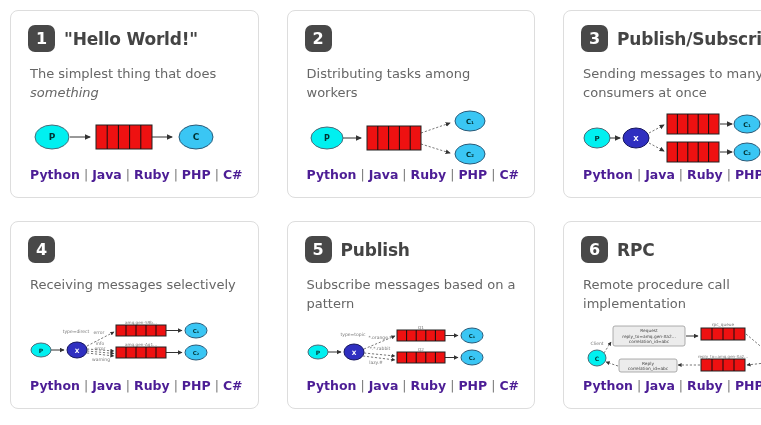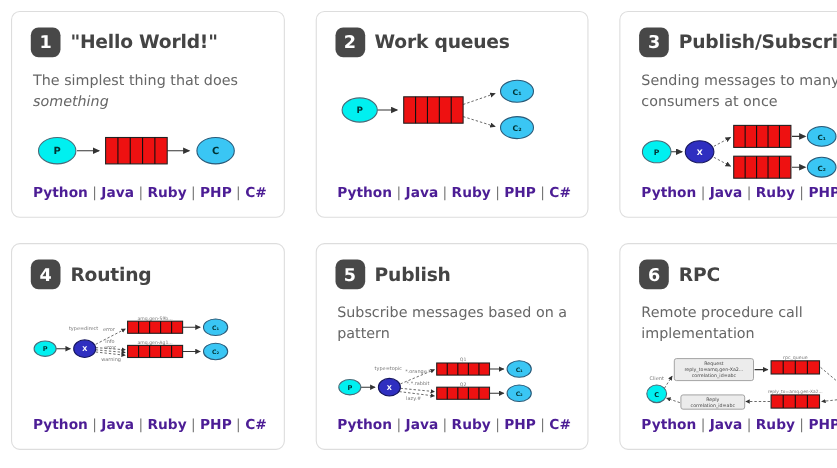--- a/index.html
+++ b/index.html
@@ -102,22 +102,22 @@
       </svg>
     </div>
     <div class="langs">
       <a>Python</a><span class="sep">|</span><a>Java</a><span class="sep">|</span><a>Ruby</a><span class="sep">|</span><a>PHP</a><span class="sep">|</span><a>C#</a>
     </div>
   </div>
 
   <div class="card">
     <div class="card-head">
       <div class="badge">2</div>
-      <div class="title">Work queues</div>
-    </div>
+    </div>
+    <p class="desc">Distributing tasks among workers</p>
     <div class="diagram">
       <svg width="195" height="58" viewBox="0 0 195 58">
         <defs>
             <marker id="m2" markerWidth="7" markerHeight="7" refX="5.5" refY="3" orient="auto">
               <path d="M0,0 L6.5,3 L0,6 z" fill="#333"></path>
             </marker>
           </defs>
         <line class="ln" x1="36" y1="30" x2="54" y2="30" marker-end="url(#m2)"></line>
         <line class="lnd" x1="114" y1="25" x2="143" y2="15" marker-end="url(#m2)"></line>
         <line class="lnd" x1="114" y1="36" x2="143" y2="45" marker-end="url(#m2)"></line>
@@ -169,22 +169,22 @@
       </svg>
     </div>
     <div class="langs">
       <a>Python</a><span class="sep">|</span><a>Java</a><span class="sep">|</span><a>Ruby</a><span class="sep">|</span><a>PHP</a>
     </div>
   </div>
 
   <div class="card">
     <div class="card-head">
       <div class="badge">4</div>
-      <div class="title">Routing</div>
-    </div>
+    </div>
+    <p class="desc">Receiving messages selectively</p>
     <div class="diagram">
       <svg width="200" height="52" viewBox="0 0 200 52">
         <defs>
             <marker id="m4" markerWidth="6" markerHeight="6" refX="4.5" refY="2.5" orient="auto">
               <path d="M0,0 L5,2.5 L0,5 z" fill="#333"></path>
             </marker>
           </defs>
         <line class="ln" x1="21" y1="33" x2="34" y2="33" marker-end="url(#m4)"></line>
         <line class="lnd" x1="57" y1="29" x2="84" y2="15" marker-end="url(#m4)"></line>
         <line class="lnd" x1="57" y1="32" x2="84" y2="34" marker-end="url(#m4)"></line>

